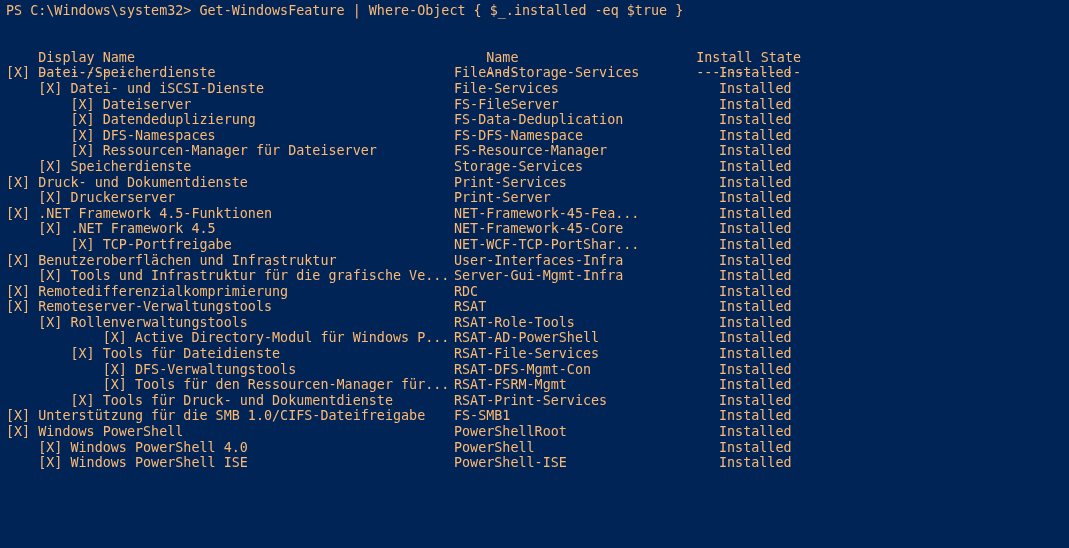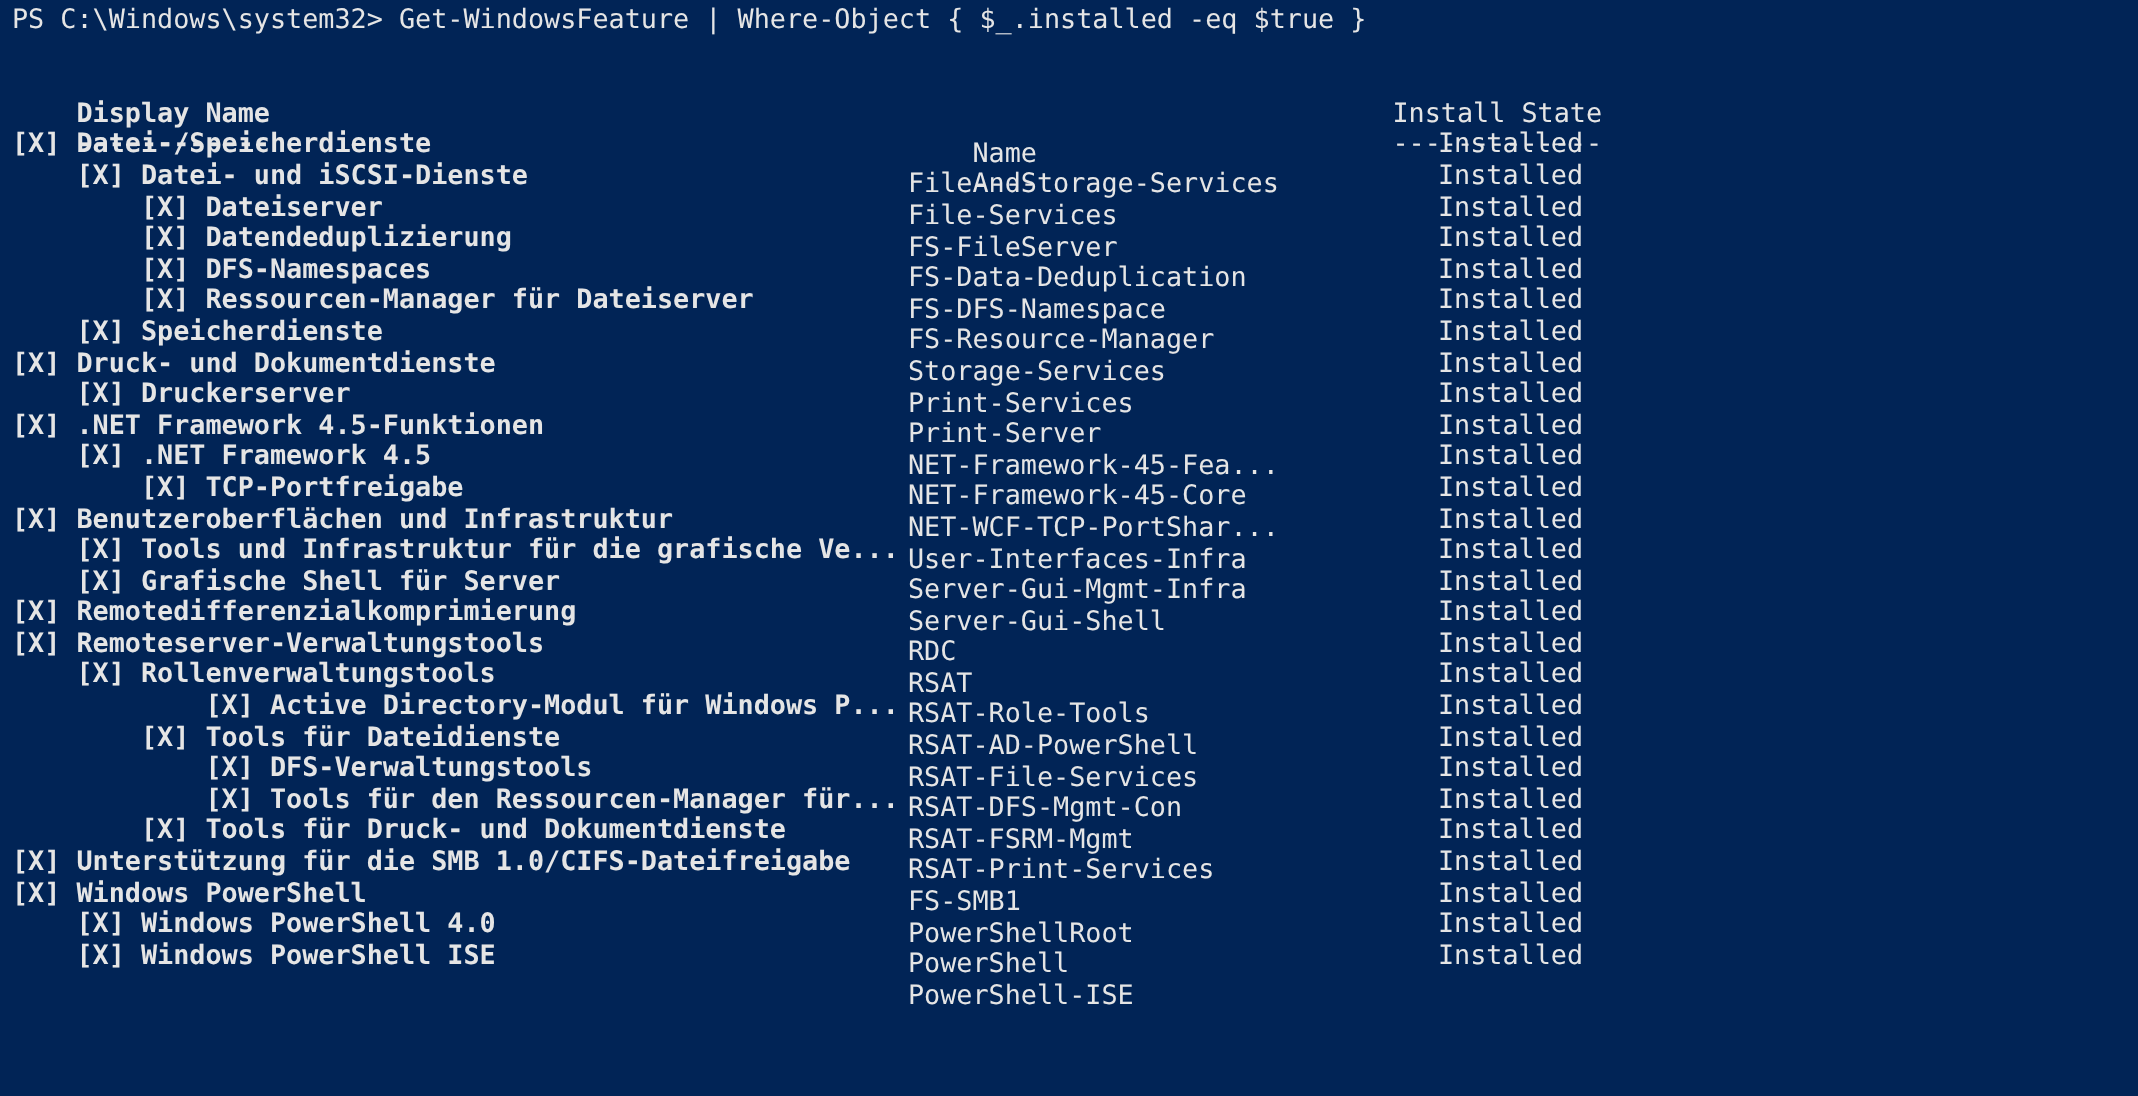--- a/index.html
+++ b/index.html
@@ -5,21 +5,21 @@
   html, body {
     margin: 0;
     padding: 0;
     background: #012456;
   }
   #console {
     position: relative;
     width: 1069px;
     height: 548px;
     background: #012456;
-    color: #e5e5e5;
+    color: #fdba74;
     font-family: "DejaVu Sans Mono", "Liberation Mono", monospace;
     font-size: 13.4px;
     line-height: 15.6px;
     overflow: hidden;
     box-sizing: border-box;
     padding: 3px 0 0 0;
     -webkit-font-smoothing: antialiased;
   }
   .line {
     white-space: pre;
@@ -27,22 +27,22 @@
     padding-left: 6px;
     letter-spacing: 0px;
   }
   .blank { height: 15.6px; }
   .row {
     white-space: pre;
     height: 15.6px;
     padding-left: 6px;
     display: block;
   }
-  .col-display { display: inline-block; width: 448px; vertical-align: top; overflow: hidden; font-weight: bold; }
-  .col-name    { display: inline-block; width: 210px; vertical-align: top; overflow: hidden; margin-top: 20px; }
+  .col-display { display: inline-block; width: 448px; vertical-align: top; overflow: hidden; }
+  .col-name    { display: inline-block; width: 210px; vertical-align: top; overflow: hidden; }
   .col-state   { display: inline-block; vertical-align: top; overflow: hidden; }
   .pad-state { display: inline-block; width: 55px; }
 </style>
 </head>
 <body>
 
 <div id="console">
 
   <div class="line">PS C:\Windows\system32&gt; Get-WindowsFeature | Where-Object { $_.installed -eq $true }</div>
 
@@ -64,21 +64,20 @@
       <div class="row"><span class="col-display">        [X] DFS-Namespaces</span><span class="col-name">FS-DFS-Namespace</span><span class="col-state"><span class="pad-state"></span>Installed</span></div>
       <div class="row"><span class="col-display">        [X] Ressourcen-Manager für Dateiserver</span><span class="col-name">FS-Resource-Manager</span><span class="col-state"><span class="pad-state"></span>Installed</span></div>
       <div class="row"><span class="col-display">    [X] Speicherdienste</span><span class="col-name">Storage-Services</span><span class="col-state"><span class="pad-state"></span>Installed</span></div>
       <div class="row"><span class="col-display">[X] Druck- und Dokumentdienste</span><span class="col-name">Print-Services</span><span class="col-state"><span class="pad-state"></span>Installed</span></div>
       <div class="row"><span class="col-display">    [X] Druckerserver</span><span class="col-name">Print-Server</span><span class="col-state"><span class="pad-state"></span>Installed</span></div>
       <div class="row"><span class="col-display">[X] .NET Framework 4.5-Funktionen</span><span class="col-name">NET-Framework-45-Fea...</span><span class="col-state"><span class="pad-state"></span>Installed</span></div>
       <div class="row"><span class="col-display">    [X] .NET Framework 4.5</span><span class="col-name">NET-Framework-45-Core</span><span class="col-state"><span class="pad-state"></span>Installed</span></div>
       <div class="row"><span class="col-display">        [X] TCP-Portfreigabe</span><span class="col-name">NET-WCF-TCP-PortShar...</span><span class="col-state"><span class="pad-state"></span>Installed</span></div>
       <div class="row"><span class="col-display">[X] Benutzeroberflächen und Infrastruktur</span><span class="col-name">User-Interfaces-Infra</span><span class="col-state"><span class="pad-state"></span>Installed</span></div>
       <div class="row"><span class="col-display">    [X] Tools und Infrastruktur für die grafische Ve...</span><span class="col-name">Server-Gui-Mgmt-Infra</span><span class="col-state"><span class="pad-state"></span>Installed</span></div>
-      <div class="row"><span class="col-display">    [X] Grafische Shell für Server</span><span class="col-name">Server-Gui-Shell</span><span class="col-state"><span class="pad-state"></span>Installed</span></div>
       <div class="row"><span class="col-display">[X] Remotedifferenzialkomprimierung</span><span class="col-name">RDC</span><span class="col-state"><span class="pad-state"></span>Installed</span></div>
       <div class="row"><span class="col-display">[X] Remoteserver-Verwaltungstools</span><span class="col-name">RSAT</span><span class="col-state"><span class="pad-state"></span>Installed</span></div>
       <div class="row"><span class="col-display">    [X] Rollenverwaltungstools</span><span class="col-name">RSAT-Role-Tools</span><span class="col-state"><span class="pad-state"></span>Installed</span></div>
       <div class="row"><span class="col-display">            [X] Active Directory-Modul für Windows P...</span><span class="col-name">RSAT-AD-PowerShell</span><span class="col-state"><span class="pad-state"></span>Installed</span></div>
       <div class="row"><span class="col-display">        [X] Tools für Dateidienste</span><span class="col-name">RSAT-File-Services</span><span class="col-state"><span class="pad-state"></span>Installed</span></div>
       <div class="row"><span class="col-display">            [X] DFS-Verwaltungstools</span><span class="col-name">RSAT-DFS-Mgmt-Con</span><span class="col-state"><span class="pad-state"></span>Installed</span></div>
       <div class="row"><span class="col-display">            [X] Tools für den Ressourcen-Manager für...</span><span class="col-name">RSAT-FSRM-Mgmt</span><span class="col-state"><span class="pad-state"></span>Installed</span></div>
       <div class="row"><span class="col-display">        [X] Tools für Druck- und Dokumentdienste</span><span class="col-name">RSAT-Print-Services</span><span class="col-state"><span class="pad-state"></span>Installed</span></div>
       <div class="row"><span class="col-display">[X] Unterstützung für die SMB 1.0/CIFS-Dateifreigabe</span><span class="col-name">FS-SMB1</span><span class="col-state"><span class="pad-state"></span>Installed</span></div>
       <div class="row"><span class="col-display">[X] Windows PowerShell</span><span class="col-name">PowerShellRoot</span><span class="col-state"><span class="pad-state"></span>Installed</span></div>

